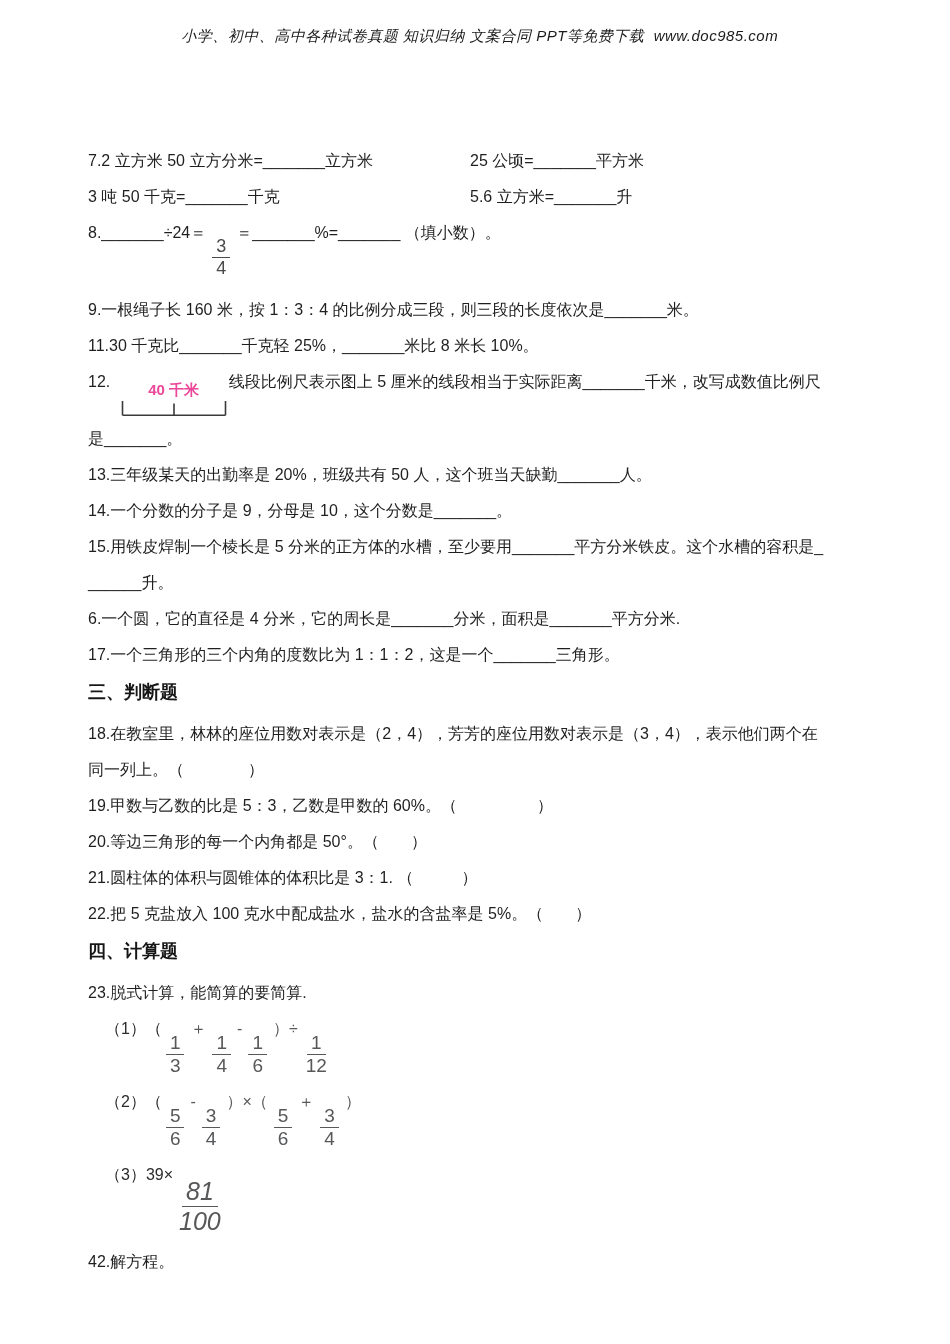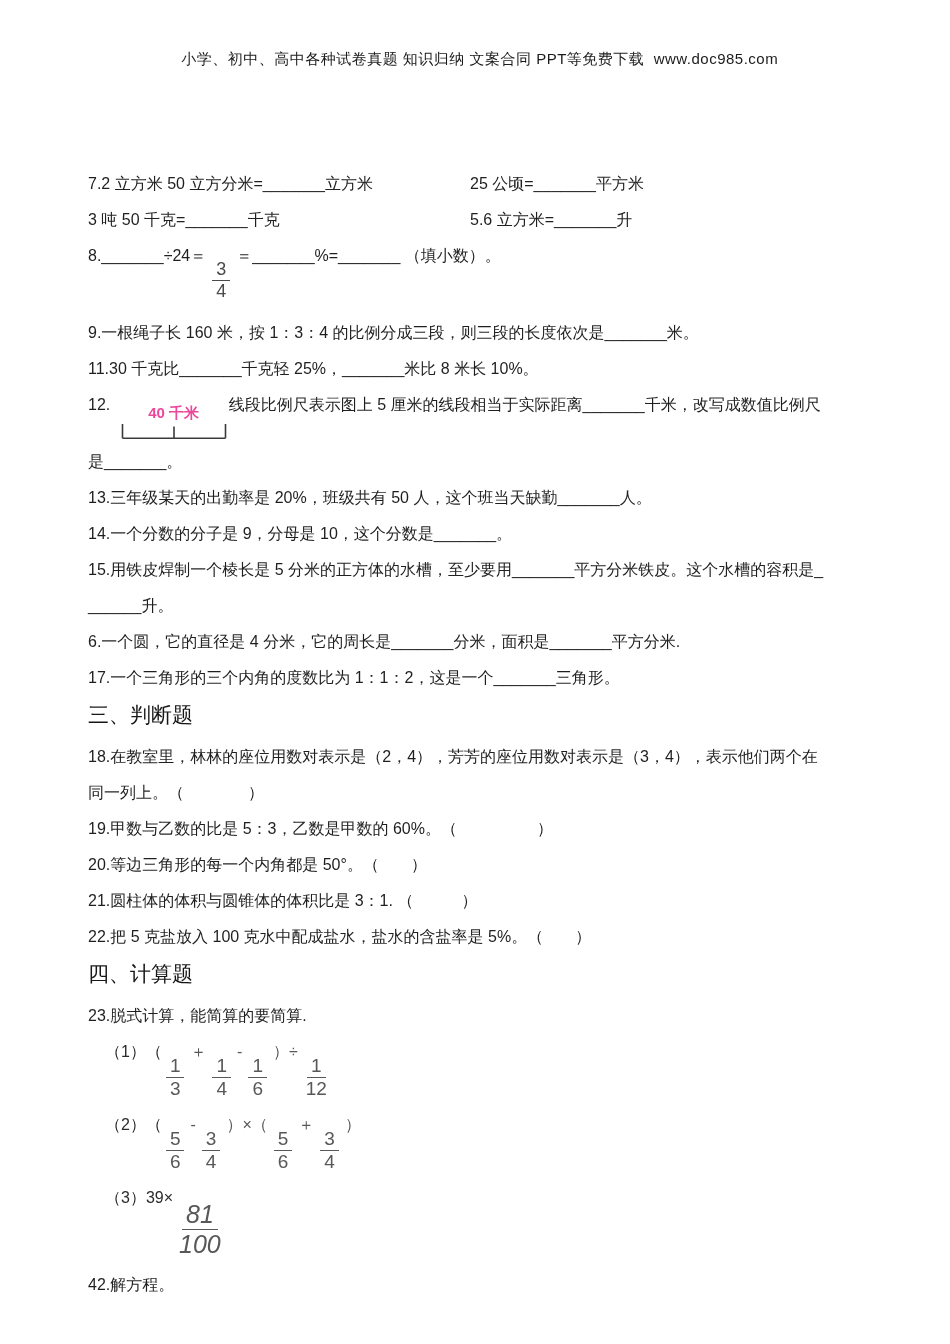--- a/index.html
+++ b/index.html
@@ -10,41 +10,42 @@
   html,body{margin:0;padding:0;}
   body{
     width:950px;height:1344px;
     background:var(--bg);
     color:var(--text);
     font-family:"Liberation Sans","DejaVu Sans",sans-serif;
     overflow:hidden;
     position:relative;
   }
   .site-header{
-    padding-top:33px;
+    padding-top:10px;
     text-align:center;
     font-size:15px;
     color:#1b1b1b;
     letter-spacing:0.5px;
     white-space:pre-wrap;
+    font-style:italic;
   }
   .doc-content{
     margin:104px 62px 0 88px; 
   }
   .row{
     font-size:16px;
     line-height:21px;
     margin:0 0 15px 0;
     white-space:pre-wrap;
   }
   .row.cols{position:relative;}
   .col-right{position:absolute;left:382px;top:0;}
   .row.heading{
-    font-size:21px;
-    font-weight:normal;
+    font-size:18px;
+    font-weight:bold;
     line-height:24px;
     margin:2px 0 19px 0;
     color:#161616;
   }
   
   .frac{
     display:inline-flex;
     flex-direction:column;
     align-items:center;
     vertical-align:middle;

